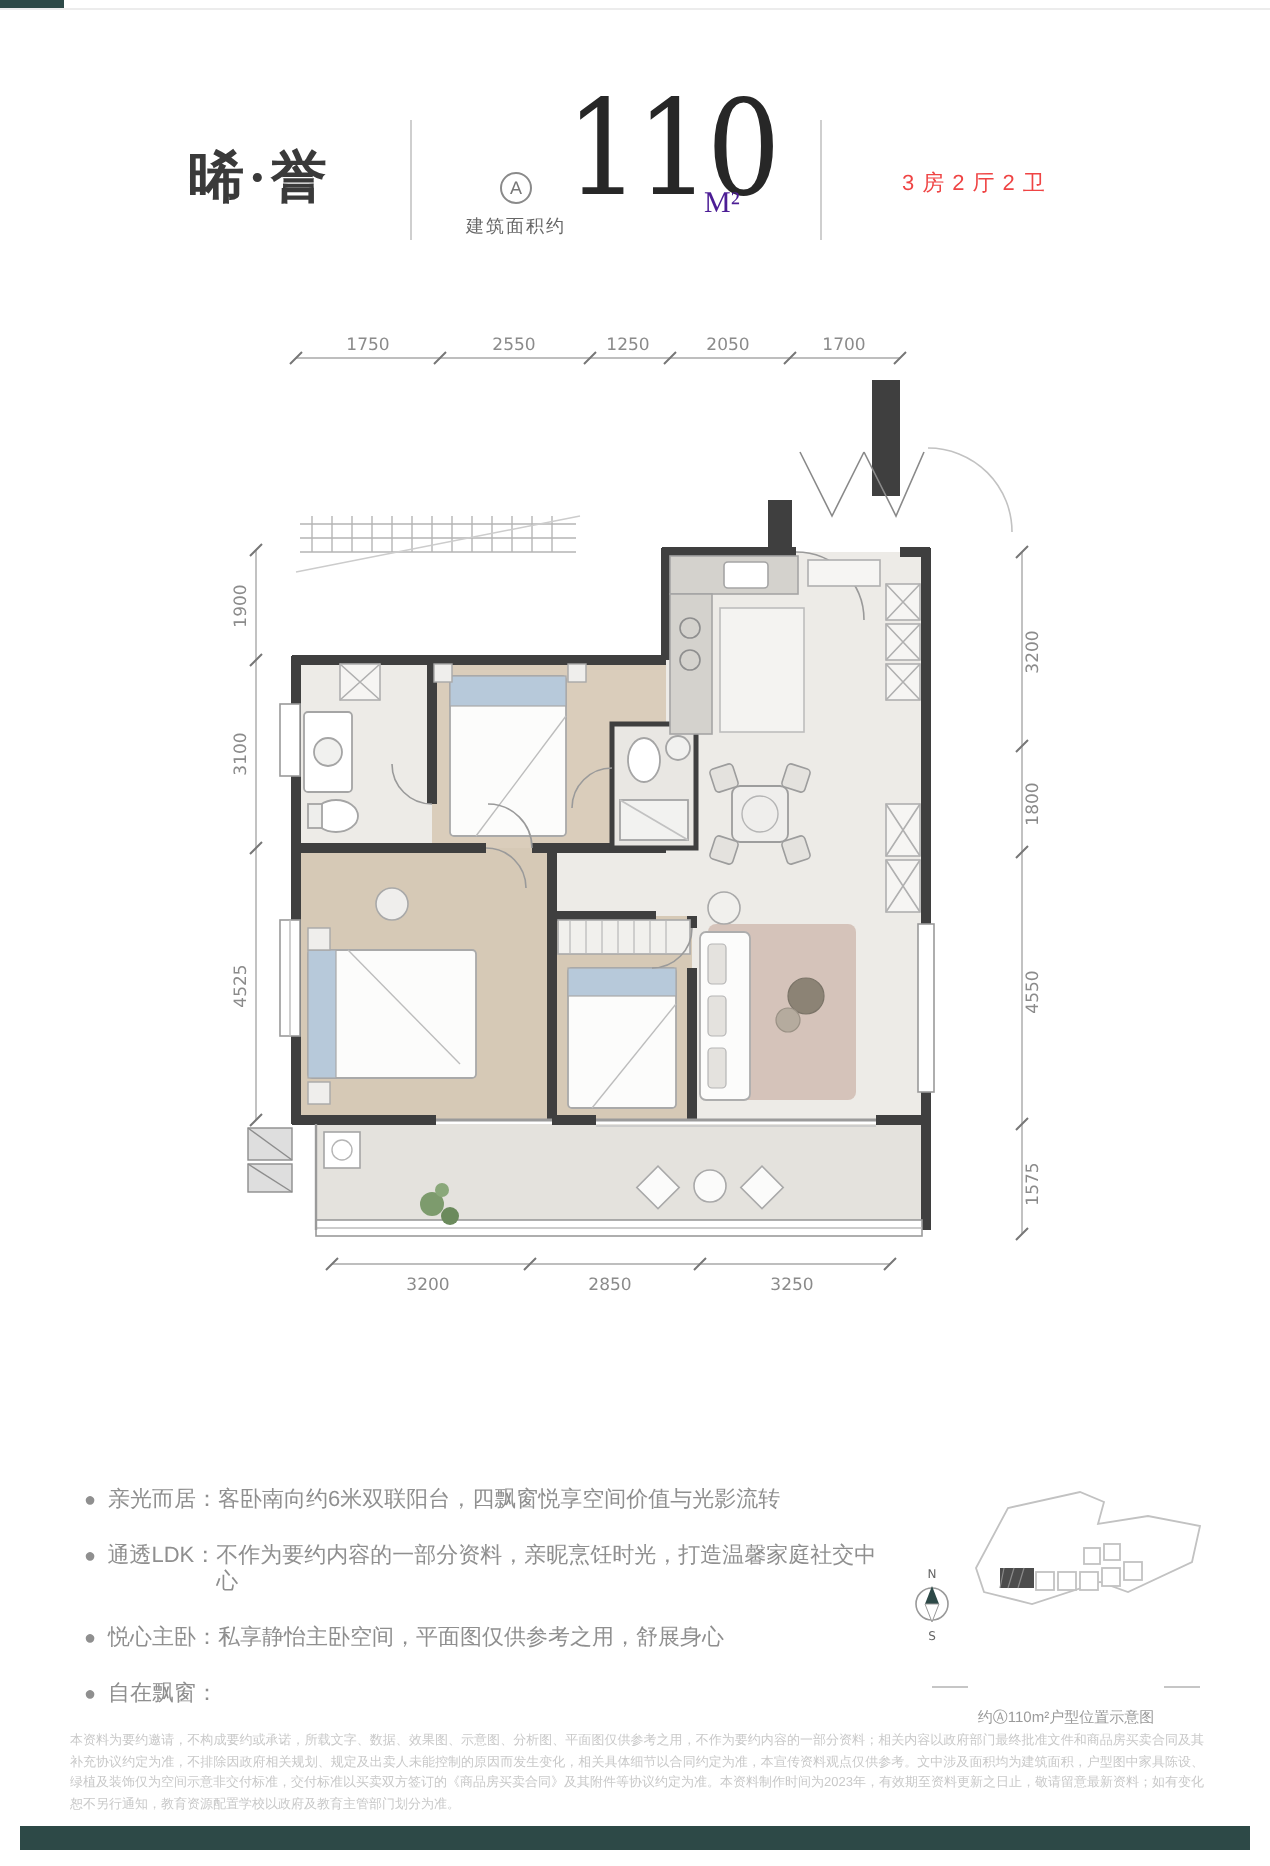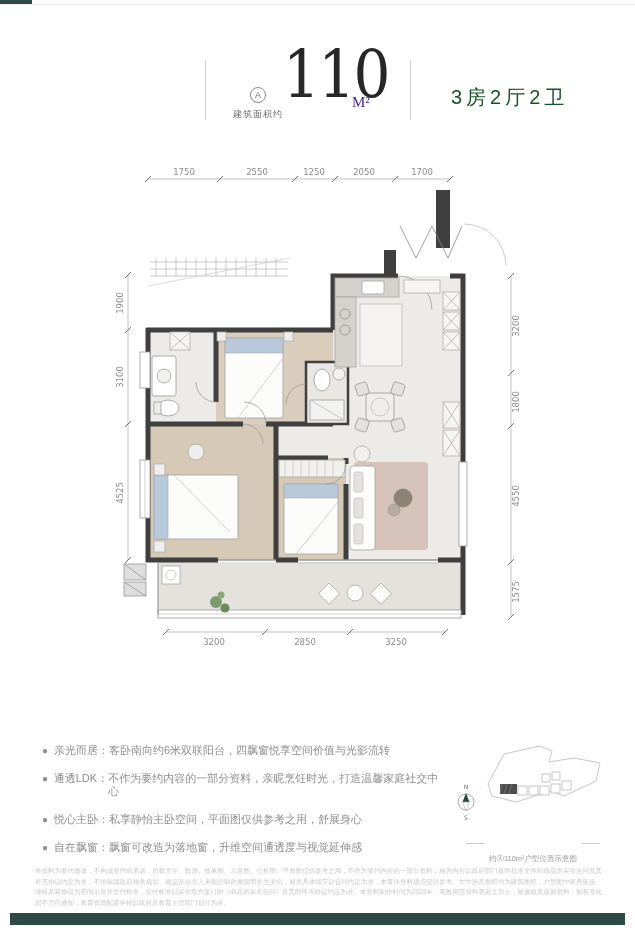--- a/index.html
+++ b/index.html
@@ -15,21 +15,21 @@
   .d1{left:205px;} .d2{left:410px;}
   .area-left{position:absolute;left:230px;top:84px;width:56px;text-align:center;}
   .badge-circ{display:inline-block;width:14px;height:14px;line-height:14px;border:1px solid #8a8a8a;
         border-radius:50%;font-size:9px;color:#777;text-align:center;}
   .area-prefix{display:block;margin-top:5px;font-size:9px;color:#666;letter-spacing:1px;white-space:nowrap;}
   .big-num{position:absolute;left:283px;top:40px;font-family:"DejaVu Serif",serif;font-weight:400;
         font-size:66px;line-height:70px;color:#272727;transform:scaleX(.88);transform-origin:left top;
         letter-spacing:-2px;}
   .area-unit{position:absolute;left:352px;top:94px;font-family:"Liberation Serif",serif;
         font-size:15px;color:#4c1d95;}
-  .rooms-label{position:absolute;left:451px;top:84px;font-size:20px;color:#14532d;letter-spacing:4px;}
+  .rooms-label{position:absolute;left:451px;top:84px;font-size:11px;color:#ef4444;letter-spacing:4px;}
 
   
   .plan-svg{position:absolute;left:98px;top:162px;width:440px;height:500px;}
   .plan-caption{position:absolute;left:0;top:681px;width:635px;text-align:center;
         font-size:11.5px;color:#a8a8a8;letter-spacing:1px;}
 
   
   .features{position:absolute;left:42px;top:744px;width:400px;}
   .feature{display:flex;align-items:flex-start;margin-bottom:15px;font-size:11px;color:#8f8f8f;line-height:13px;}
   .bullet{width:12px;color:#8f8f8f;font-size:10px;line-height:13px;}
@@ -51,20 +51,21 @@
   svg text{font-family:"DejaVu Sans",sans-serif;}
   .dimtxt{font-size:8.5px;fill:#8b8b8b;}
 </style>
 </head>
 <body>
 
 <div class="page">
   <div class="top-hairline"></div>
   <div class="top-sliver"></div>
 
+  <div class="project-title">晞·誉</div>
   <div class="vdiv d1"></div>
   <div class="area-left">
     <span class="badge-circ">A</span>
     <span class="area-prefix">建筑面积约</span>
   </div>
   <div class="big-num">110</div>
   <div class="area-unit">M²</div>
   <div class="vdiv d2"></div>
   <div class="rooms-label">3房2厅2卫</div>
 
@@ -297,21 +298,20 @@
       <span class="f-desc">不作为要约内容的一部分资料，亲昵烹饪时光，打造温馨家庭社交中心</span>
     </div>
     <div class="feature">
       <span class="bullet">●</span>
       <span class="f-label">悦心主卧：</span>
       <span class="f-desc">私享静怡主卧空间，平面图仅供参考之用，舒展身心</span>
     </div>
     <div class="feature">
       <span class="bullet">●</span>
       <span class="f-label">自在飘窗：</span>
-      <span class="f-desc">飘窗可改造为落地窗，升维空间通透度与视觉延伸感</span>
     </div>
   </div>
 
   <svg class="sitemap-svg" viewBox="0 0 160 84">
     <g fill="#ffffff" stroke="#c2c2c2" stroke-width="0.9">
       <path d="M36,46 L52,16 L88,8 L100,13 L97,24 L122,20 L148,25 L144,43 L112,58 L98,53 L64,64 L40,58 Z"></path>
       <rect x="66" y="48" width="9" height="9"></rect>
         <rect x="77" y="48" width="9" height="9"></rect>
       <rect x="88" y="48" width="9" height="9"></rect>
         <rect x="99" y="46" width="9" height="9"></rect>

